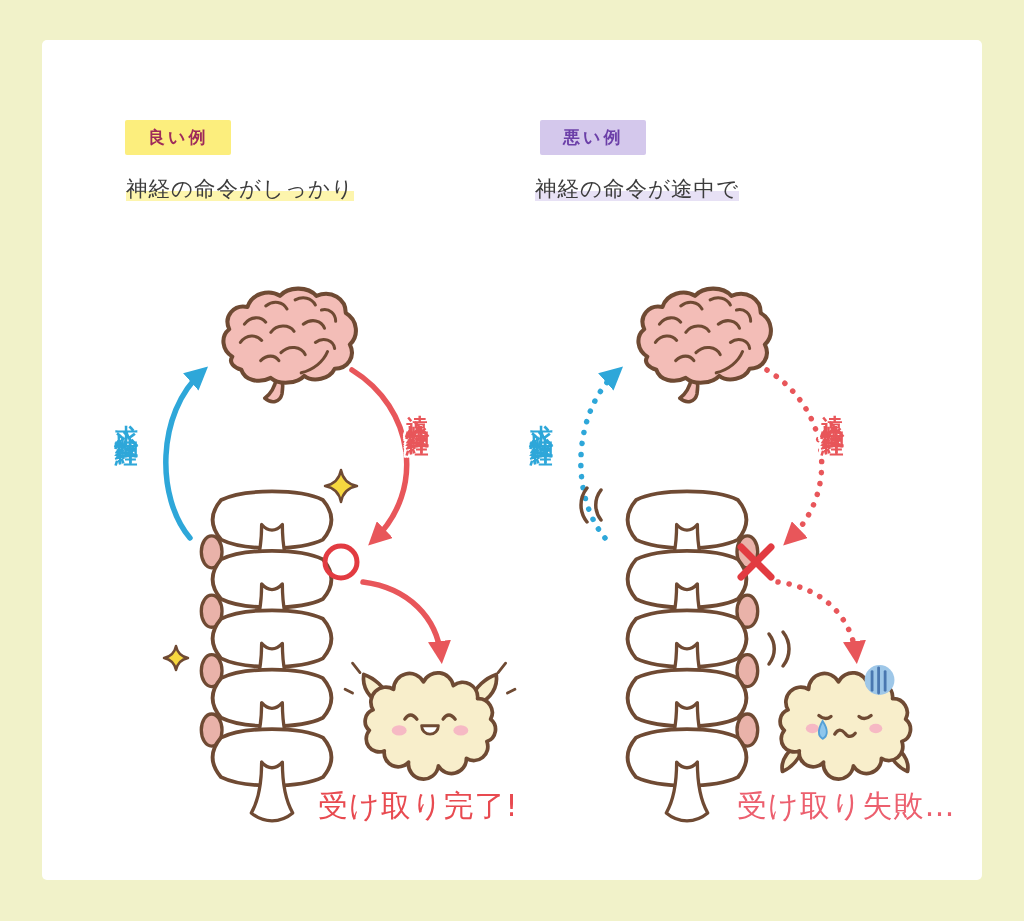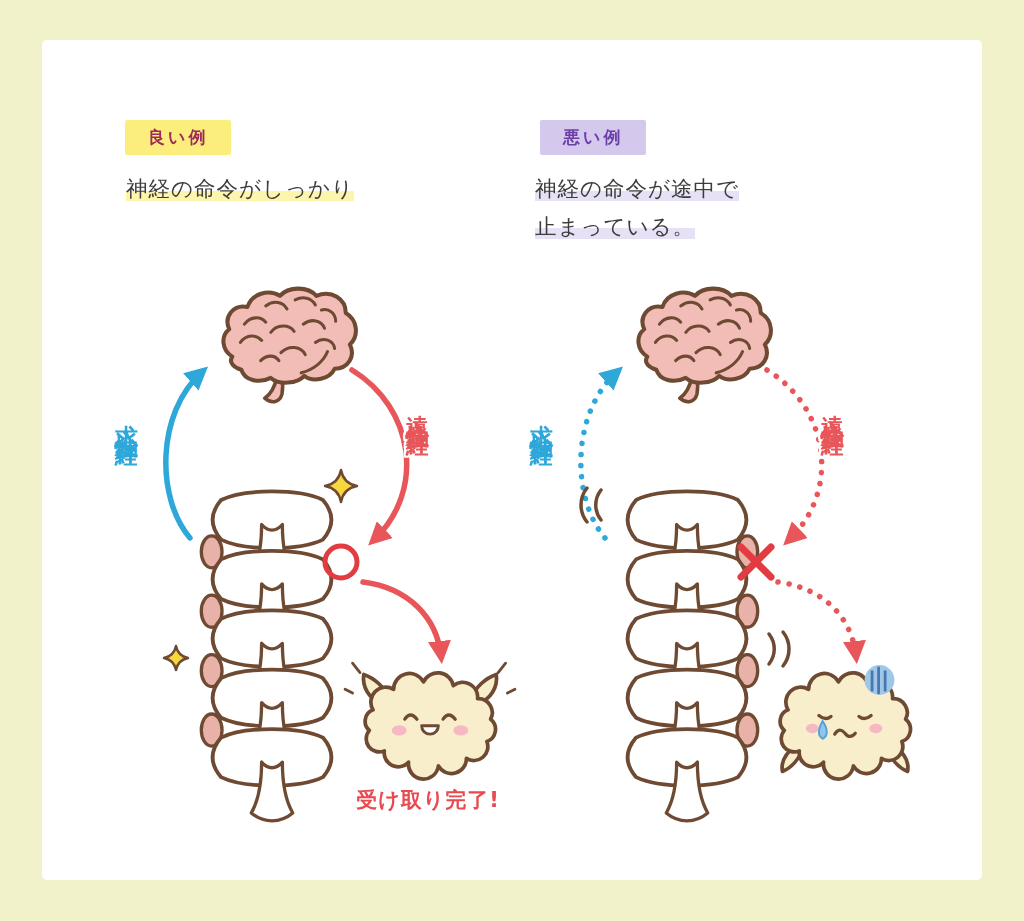--- a/index.html
+++ b/index.html
@@ -37,22 +37,22 @@
   .vlabel {
     position:absolute; writing-mode:vertical-rl; text-orientation:upright;
     font-weight:bold; font-size:23px; letter-spacing:5px; white-space:nowrap;
     text-shadow:-2px 0 #fff,2px 0 #fff,0 -2px #fff,0 2px #fff,
                 -2px -2px #fff,2px 2px #fff,-2px 2px #fff,2px -2px #fff;
   }
   .vlabel-aff { color:#2ea7d9; left:70px;  top:366px; }
   .vlabel-eff { color:#e8565a; left:361px; top:356px; }
 
   .result {
-    position:absolute; top:746px; width:220px; text-align:center;
-    font-size:21px; font-weight:bold; letter-spacing:1px; white-space:nowrap;
+    position:absolute; top:746px; width:220px; text-align:left;
+    font-size:30px; font-weight:normal; letter-spacing:1px; white-space:nowrap;
     text-shadow:-2px 0 #fff,2px 0 #fff,0 -2px #fff,0 2px #fff,
                 -2px -2px #fff,2px 2px #fff,-2px 2px #fff,2px -2px #fff;
   }
   .result-good { left:276px; color:#e84a50; }
   .result-bad  { left:280px; color:#ec5f6e; }
 
   svg { position:absolute; overflow:visible; display:block; }
   .brain     { left:168px; top:243px; width:152px; height:128px; }
   .spine     { left:150px; top:443px; width:160px; height:330px; }
   .flip      { transform:scaleX(-1); }
@@ -187,21 +187,20 @@
 
     <div class="result result-good">受け取り完了!</div>
   </section>
 
   <section class="column col-bad">
 
     <div class="badge badge-bad">悪い例</div>
 
     <p class="caption">
       <span class="hl-p">神経の命令が途中で</span><br>
-      <span class="hl-p">止まっている。</span>
     </p>
 
     <svg class="brain" viewBox="0 0 150 125">
       <g stroke="#6f4a33" stroke-linecap="round" stroke-linejoin="round">
         <path d="M66,92 C64,102 60,109 54,113 C61,119 69,117 71,109 C72,103 72,98 71,93 Z" fill="#f3bdb7" stroke-width="3.5"></path>
         <path d="M22,72 C12,66 10,52 19,45 C13,32 24,20 37,23 C41,10 58,5 69,12 C78,2 97,3 105,12 C120,6 134,15 134,29 C146,36 147,52 138,60 C144,72 136,84 123,84 C118,94 102,98 93,91 C86,99 68,100 60,93 C48,99 34,95 31,85 C24,83 18,78 22,72 Z" fill="#f3bdb7" stroke-width="4"></path>
         <g fill="none" stroke-width="3">
           <path d="M34,40 C40,32 50,32 55,38"></path>
             <path d="M55,22 C63,16 72,18 76,25"></path>
           <path d="M84,16 C92,12 100,14 104,21"></path>
@@ -302,14 +301,15 @@
         </g>
       </g>
       <path class="stroke-face" d="M57,68 q7,6 13,1"></path>
       <path class="stroke-face" d="M100,69 q6,5 13,-1"></path>
       <ellipse cx="50" cy="82" rx="7" ry="5" fill="#f6b9c4"></ellipse>
       <ellipse cx="118" cy="82" rx="7" ry="5" fill="#f6b9c4"></ellipse>
       <path class="stroke-face" d="M74,88 q5,-8 11,-1 q5,7 11,0"></path>
       <path d="M61,74 C56,83 56,90 61,93 C67,90 67,83 61,74 Z" fill="#8fc6ec" stroke="#55a0d6" stroke-width="2"></path>
     </svg>
 
+    <div class="result result-bad">受け取り失敗…</div>
   </section>
 </div>
 
 </body></html>

